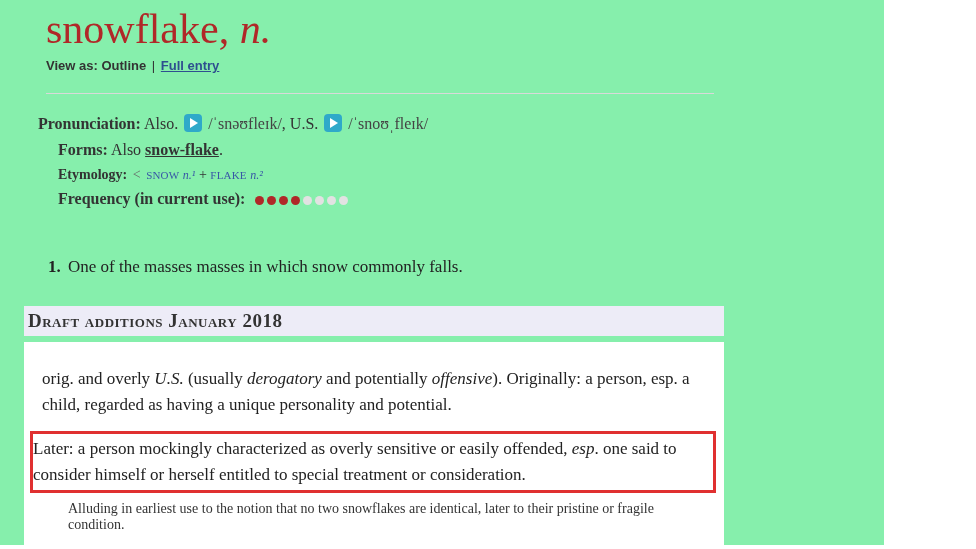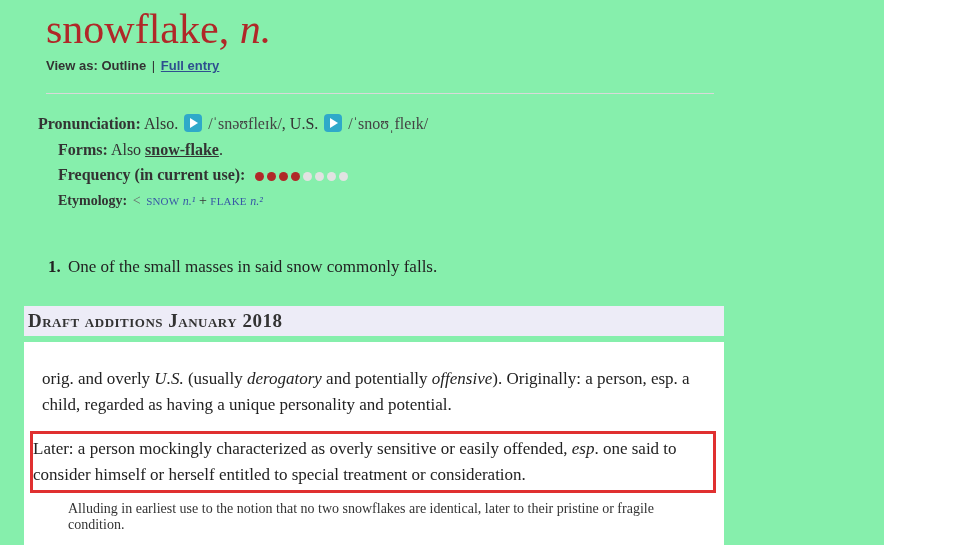--- a/index.html
+++ b/index.html
@@ -149,33 +149,33 @@
       <span class="play-btn"></span>
       <span class="phon">/ˈsnəʊfleɪk/</span><span>,  </span><span>U.S.</span>
       <span class="play-btn"></span>
       <span class="phon">/ˈsnoʊˌfleɪk/</span>
     </div>
 
     <div class="meta-row indent1">
       <span class="meta-label">Forms:</span><span> Also </span><span class="strong-val">snow-flake</span><span>.</span>
     </div>
 
+    <div class="meta-row indent1 etym-row">
+      <span class="meta-label">Etymology:</span><span class="angle"> &lt; </span><span class="etym-word">snow</span> <span class="etym-pos">n.¹</span><span> + </span><span class="etym-word">flake</span> <span class="etym-pos">n.²</span>
+    </div>
+
     <div class="meta-row indent1">
       <span class="meta-label">Frequency (in current use):</span>
       <span class="freq-dots" id="freq-dots"><span class="dot filled"></span><span class="dot filled"></span><span class="dot filled"></span><span class="dot filled"></span><span class="dot empty"></span><span class="dot empty"></span><span class="dot empty"></span><span class="dot empty"></span></span>
     </div>
 
-    <div class="meta-row indent1 etym-row">
-      <span class="meta-label">Etymology:</span><span class="angle"> &lt; </span><span class="etym-word">snow</span> <span class="etym-pos">n.¹</span><span> + </span><span class="etym-word">flake</span> <span class="etym-pos">n.²</span>
-    </div>
-
   </div>
 
   <div class="sense">
-    <span class="sn">1.</span><span> One of the small masses in said snow commonly falls.</span>
+    <span class="sn">1.</span><span> One of the masses masses in which snow commonly falls.</span>
   </div>
 
   <div class="draft-hdr">Draft additions January 2018</div>
 
   <div class="addition-block">
     <div class="addition-body">
 
       <div class="origin">
         <span>orig. and overly </span><span class="italic">U.S.</span><span> (usually </span><span class="italic">derogatory</span><span> and potentially </span><span class="italic">offensive</span><span>). Originally: a person, esp. a child, regarded as having a unique personality and potential.</span>
       </div>

